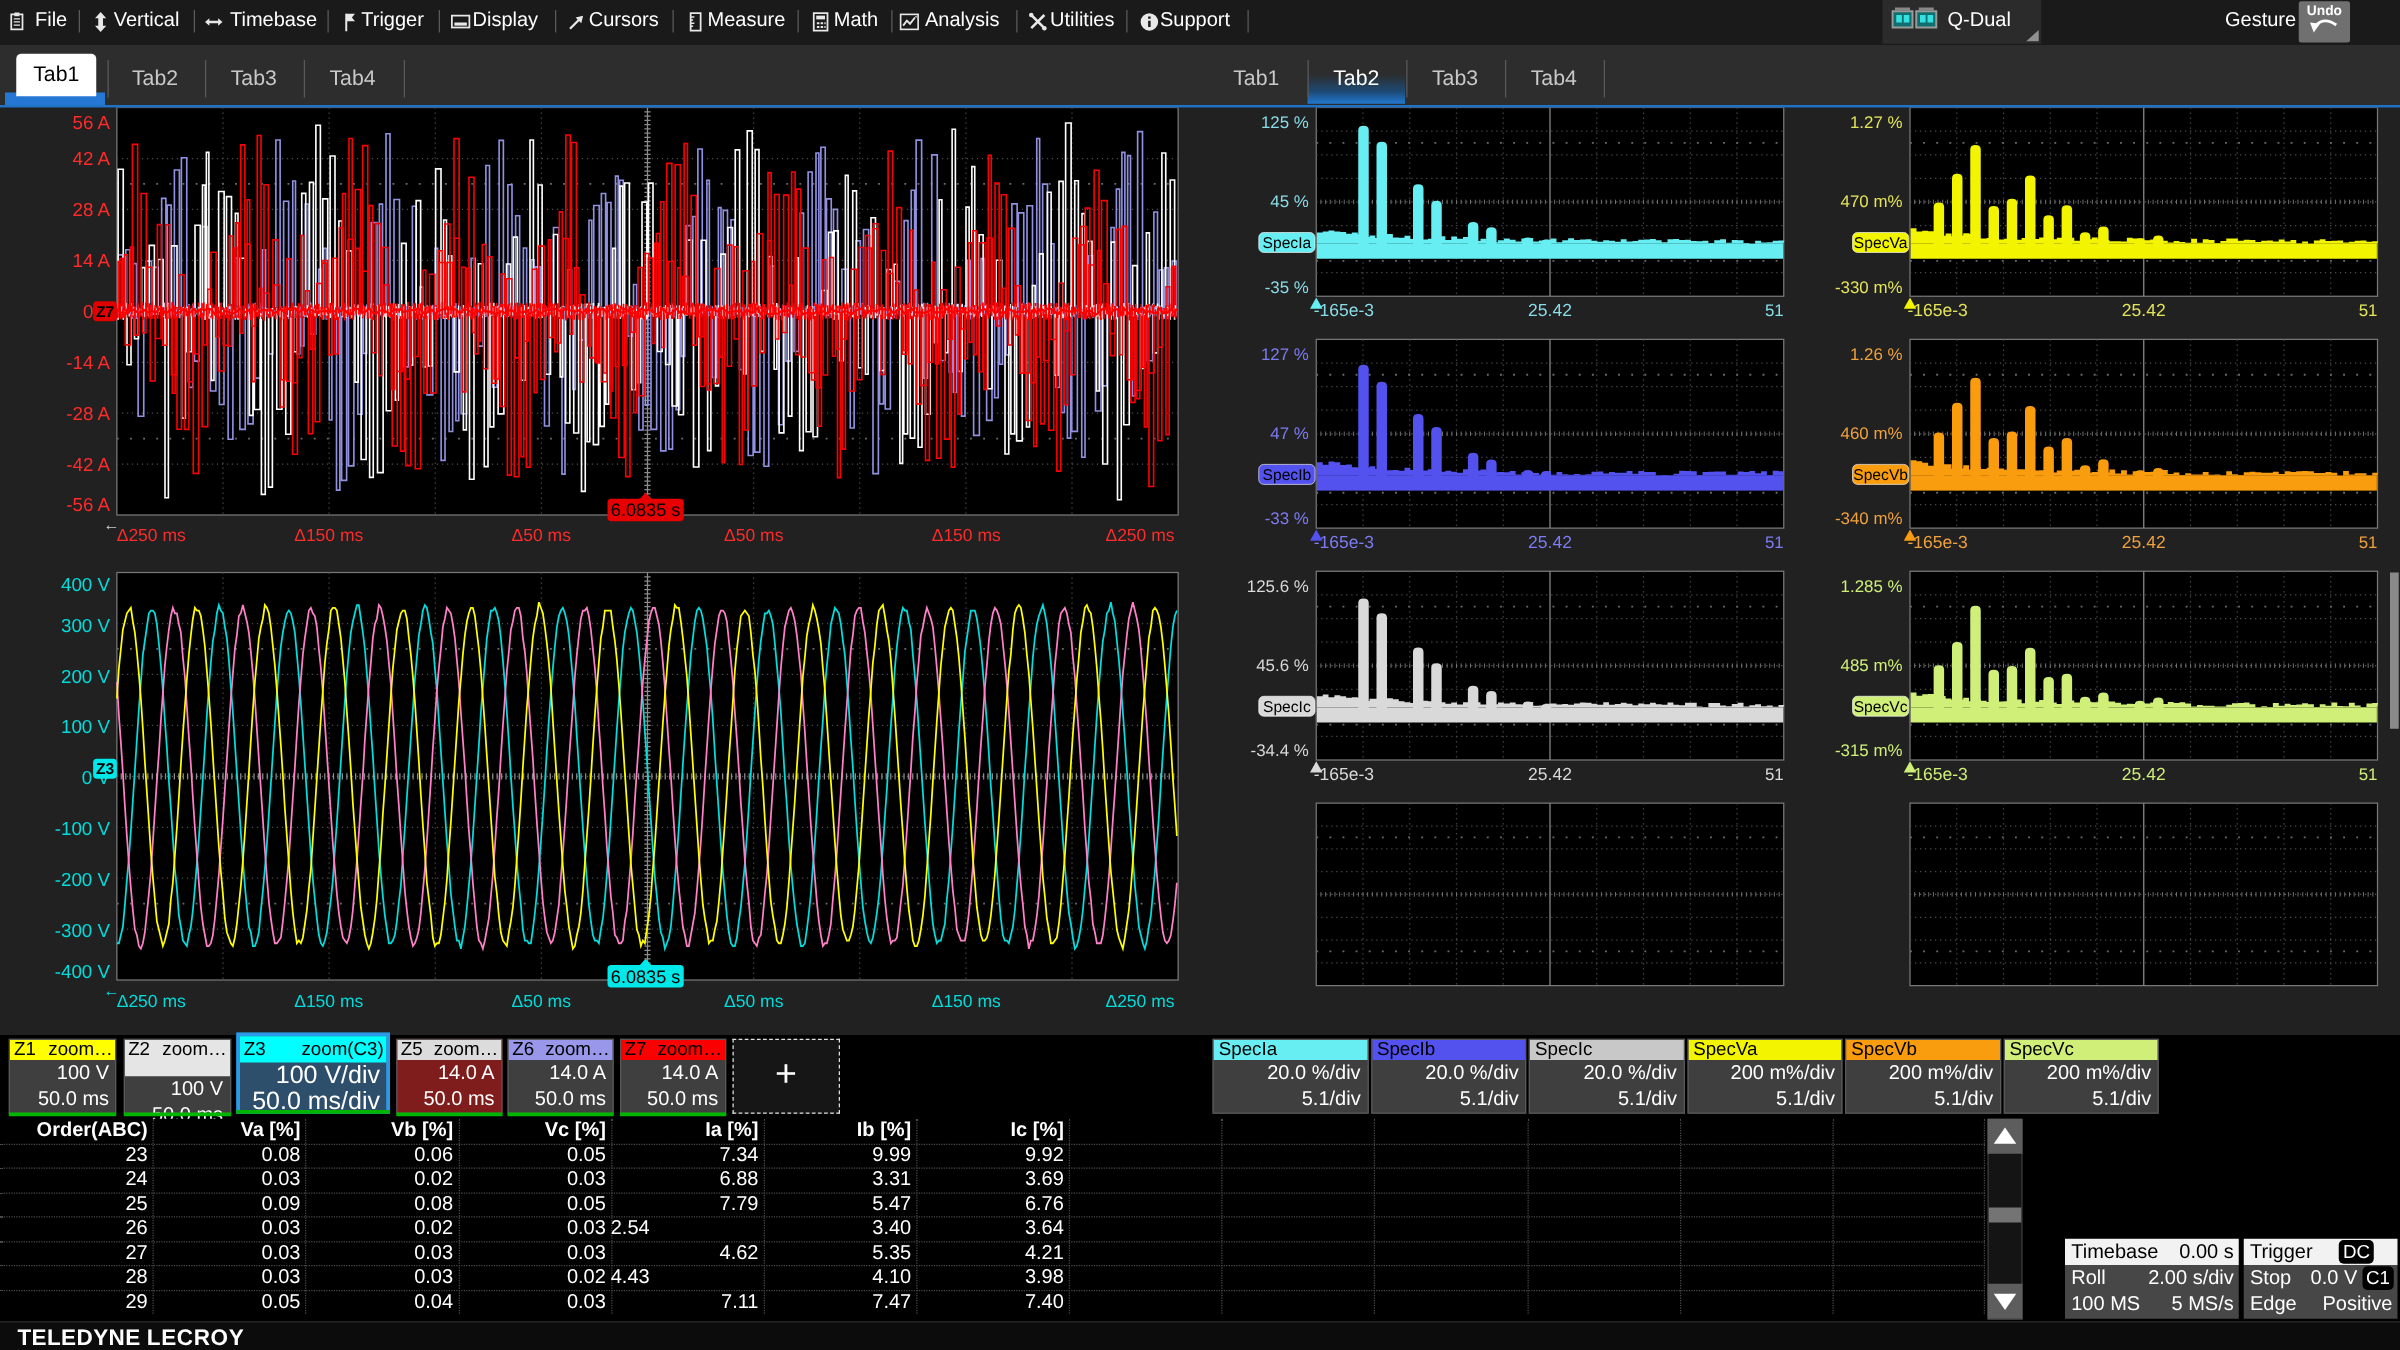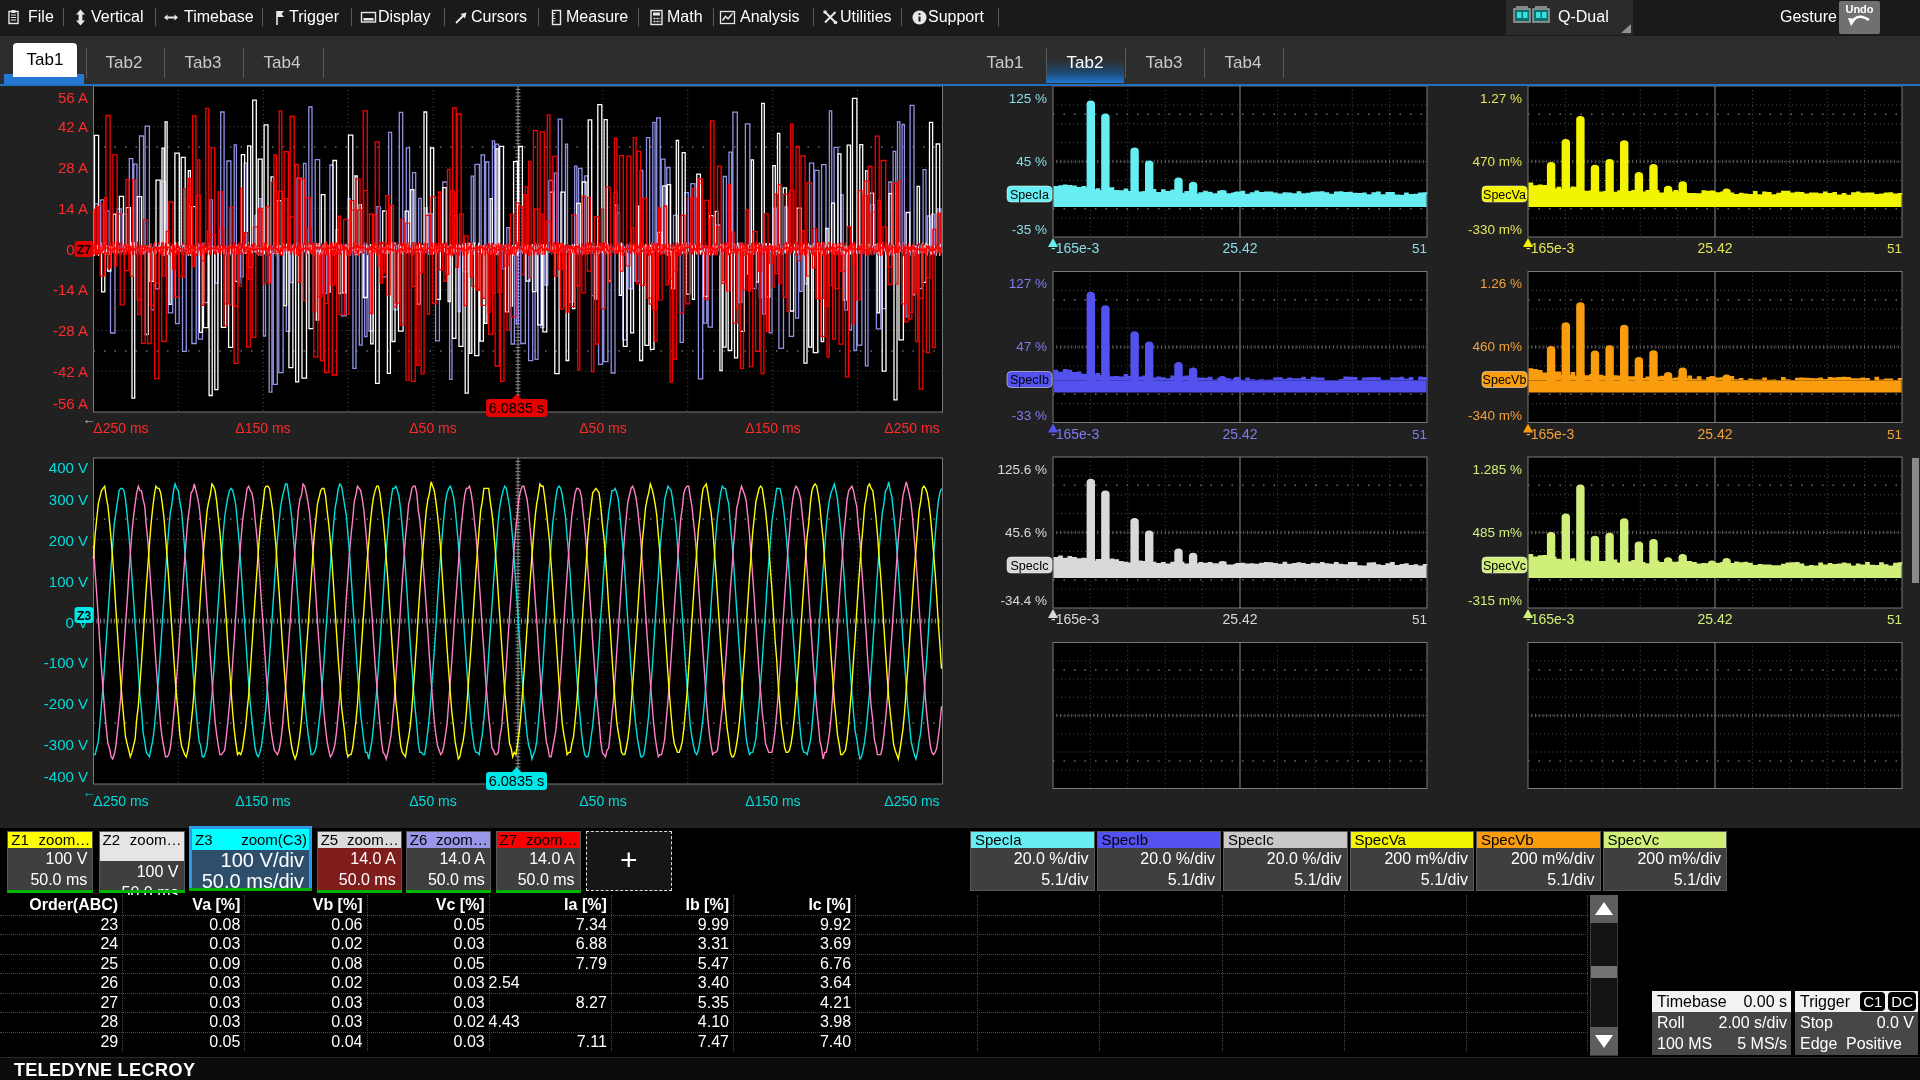--- a/index.html
+++ b/index.html
@@ -433,21 +433,21 @@
 <div style="position:absolute;left:122.2px;top:78px;width:118.2px;height:19.5px;color:#fff;font-size:16px;text-align:right;line-height:19.5px">0.03</div>
 <div style="position:absolute;left:244.3px;top:78px;width:118.2px;height:19.5px;color:#fff;font-size:16px;text-align:right;line-height:19.5px">0.02</div>
 <div style="position:absolute;left:366.5px;top:78px;width:118.2px;height:19.5px;color:#fff;font-size:16px;text-align:right;line-height:19.5px">0.03</div>
 <div style="position:absolute;left:488.6px;top:78px;width:118.2px;height:19.5px;color:#fff;font-size:16px;text-align:left;line-height:19.5px">2.54</div>
 <div style="position:absolute;left:610.8px;top:78px;width:118.2px;height:19.5px;color:#fff;font-size:16px;text-align:right;line-height:19.5px">3.40</div>
 <div style="position:absolute;left:732.9px;top:78px;width:118.2px;height:19.5px;color:#fff;font-size:16px;text-align:right;line-height:19.5px">3.64</div>
 <div style="position:absolute;left:0px;top:97.5px;width:118.2px;height:19.5px;color:#fff;font-size:16px;text-align:right;line-height:19.5px">27</div>
 <div style="position:absolute;left:122.2px;top:97.5px;width:118.2px;height:19.5px;color:#fff;font-size:16px;text-align:right;line-height:19.5px">0.03</div>
 <div style="position:absolute;left:244.3px;top:97.5px;width:118.2px;height:19.5px;color:#fff;font-size:16px;text-align:right;line-height:19.5px">0.03</div>
 <div style="position:absolute;left:366.5px;top:97.5px;width:118.2px;height:19.5px;color:#fff;font-size:16px;text-align:right;line-height:19.5px">0.03</div>
-<div style="position:absolute;left:488.6px;top:97.5px;width:118.2px;height:19.5px;color:#fff;font-size:16px;text-align:right;line-height:19.5px">8.27</div>
+<div style="position:absolute;left:488.6px;top:97.5px;width:118.2px;height:19.5px;color:#fff;font-size:16px;text-align:right;line-height:19.5px">4.62</div>
 <div style="position:absolute;left:610.8px;top:97.5px;width:118.2px;height:19.5px;color:#fff;font-size:16px;text-align:right;line-height:19.5px">5.35</div>
 <div style="position:absolute;left:732.9px;top:97.5px;width:118.2px;height:19.5px;color:#fff;font-size:16px;text-align:right;line-height:19.5px">4.21</div>
 <div style="position:absolute;left:0px;top:117px;width:118.2px;height:19.5px;color:#fff;font-size:16px;text-align:right;line-height:19.5px">28</div>
 <div style="position:absolute;left:122.2px;top:117px;width:118.2px;height:19.5px;color:#fff;font-size:16px;text-align:right;line-height:19.5px">0.03</div>
 <div style="position:absolute;left:244.3px;top:117px;width:118.2px;height:19.5px;color:#fff;font-size:16px;text-align:right;line-height:19.5px">0.03</div>
 <div style="position:absolute;left:366.5px;top:117px;width:118.2px;height:19.5px;color:#fff;font-size:16px;text-align:right;line-height:19.5px">0.02</div>
 <div style="position:absolute;left:488.6px;top:117px;width:118.2px;height:19.5px;color:#fff;font-size:16px;line-height:19.5px">4.43</div>
 <div style="position:absolute;left:610.8px;top:117px;width:118.2px;height:19.5px;color:#fff;font-size:16px;text-align:right;line-height:19.5px">4.10</div>
 <div style="position:absolute;left:732.9px;top:117px;width:118.2px;height:19.5px;color:#fff;font-size:16px;text-align:right;line-height:19.5px">3.98</div>
 <div style="position:absolute;left:0px;top:136.5px;width:118.2px;height:19.5px;color:#fff;font-size:16px;text-align:right;line-height:19.5px">29</div>
@@ -471,22 +471,22 @@
   </svg>
 <div style="position:absolute;left:1652px;top:991px;width:139px;height:64px;font-size:16px">
 <div style="height:21px;background:#f2f2f2;color:#000;line-height:21px"><span style="padding-left:5px">Timebase</span><span style="float:right;padding-right:4px">0.00 s</span></div>
 <div style="height:43px;background:#474747;color:#fff">
 <div style="line-height:21px"><span style="padding-left:5px">Roll</span><span style="float:right;padding-right:4px">2.00 s/div</span></div>
 <div style="line-height:21px"><span style="padding-left:5px">100 MS</span><span style="float:right;padding-right:4px">5 MS/s</span></div>
 </div>
   </div>
 <div style="position:absolute;left:1795px;top:991px;width:123px;height:64px;font-size:16px">
 <div style="height:21px;background:#f2f2f2;color:#000;line-height:21px"><span style="padding-left:5px">Trigger</span>
-<span style="float:right;margin-top:1px;margin-right:2px;background:#000;color:#fff;border-radius:4px;font-size:15px;padding:0 3px;line-height:19px">DC</span>
+<span style="float:right;margin-top:1px;margin-right:19px;background:#000;color:#fff;border-radius:4px;font-size:15px;padding:0 3px;line-height:19px">DC</span>
 <span style="float:right;margin-top:1px;margin-right:3px;background:#000;color:#fff;border-radius:4px;font-size:15px;padding:0 3px;line-height:19px">C1</span></div>
 <div style="height:43px;background:#474747;color:#fff">
 <div style="line-height:21px"><span style="padding-left:5px">Stop</span><span style="float:right;padding-right:4px">0.0 V</span></div>
-<div style="line-height:21px"><span style="padding-left:5px">Edge</span><span style="float:right;padding-right:16px">Positive</span></div>
+<div style="line-height:21px"><span style="padding-left:5px">Edge</span><span style="float:right;padding-right:4px">Positive</span></div>
 </div>
   </div>
 <div style="position:absolute;left:0;top:1057px;width:1920px;height:23px;background:#0c0c0c;border-top:1px solid #2a2a2a">
 <span style="position:absolute;left:14px;top:2px;font-size:18px;color:#fff"><b style="letter-spacing:0.3px">TELEDYNE</b> <span style="font-weight:bold;letter-spacing:0.5px">LECROY</span></span>
   </div>
 
 </body></html>

